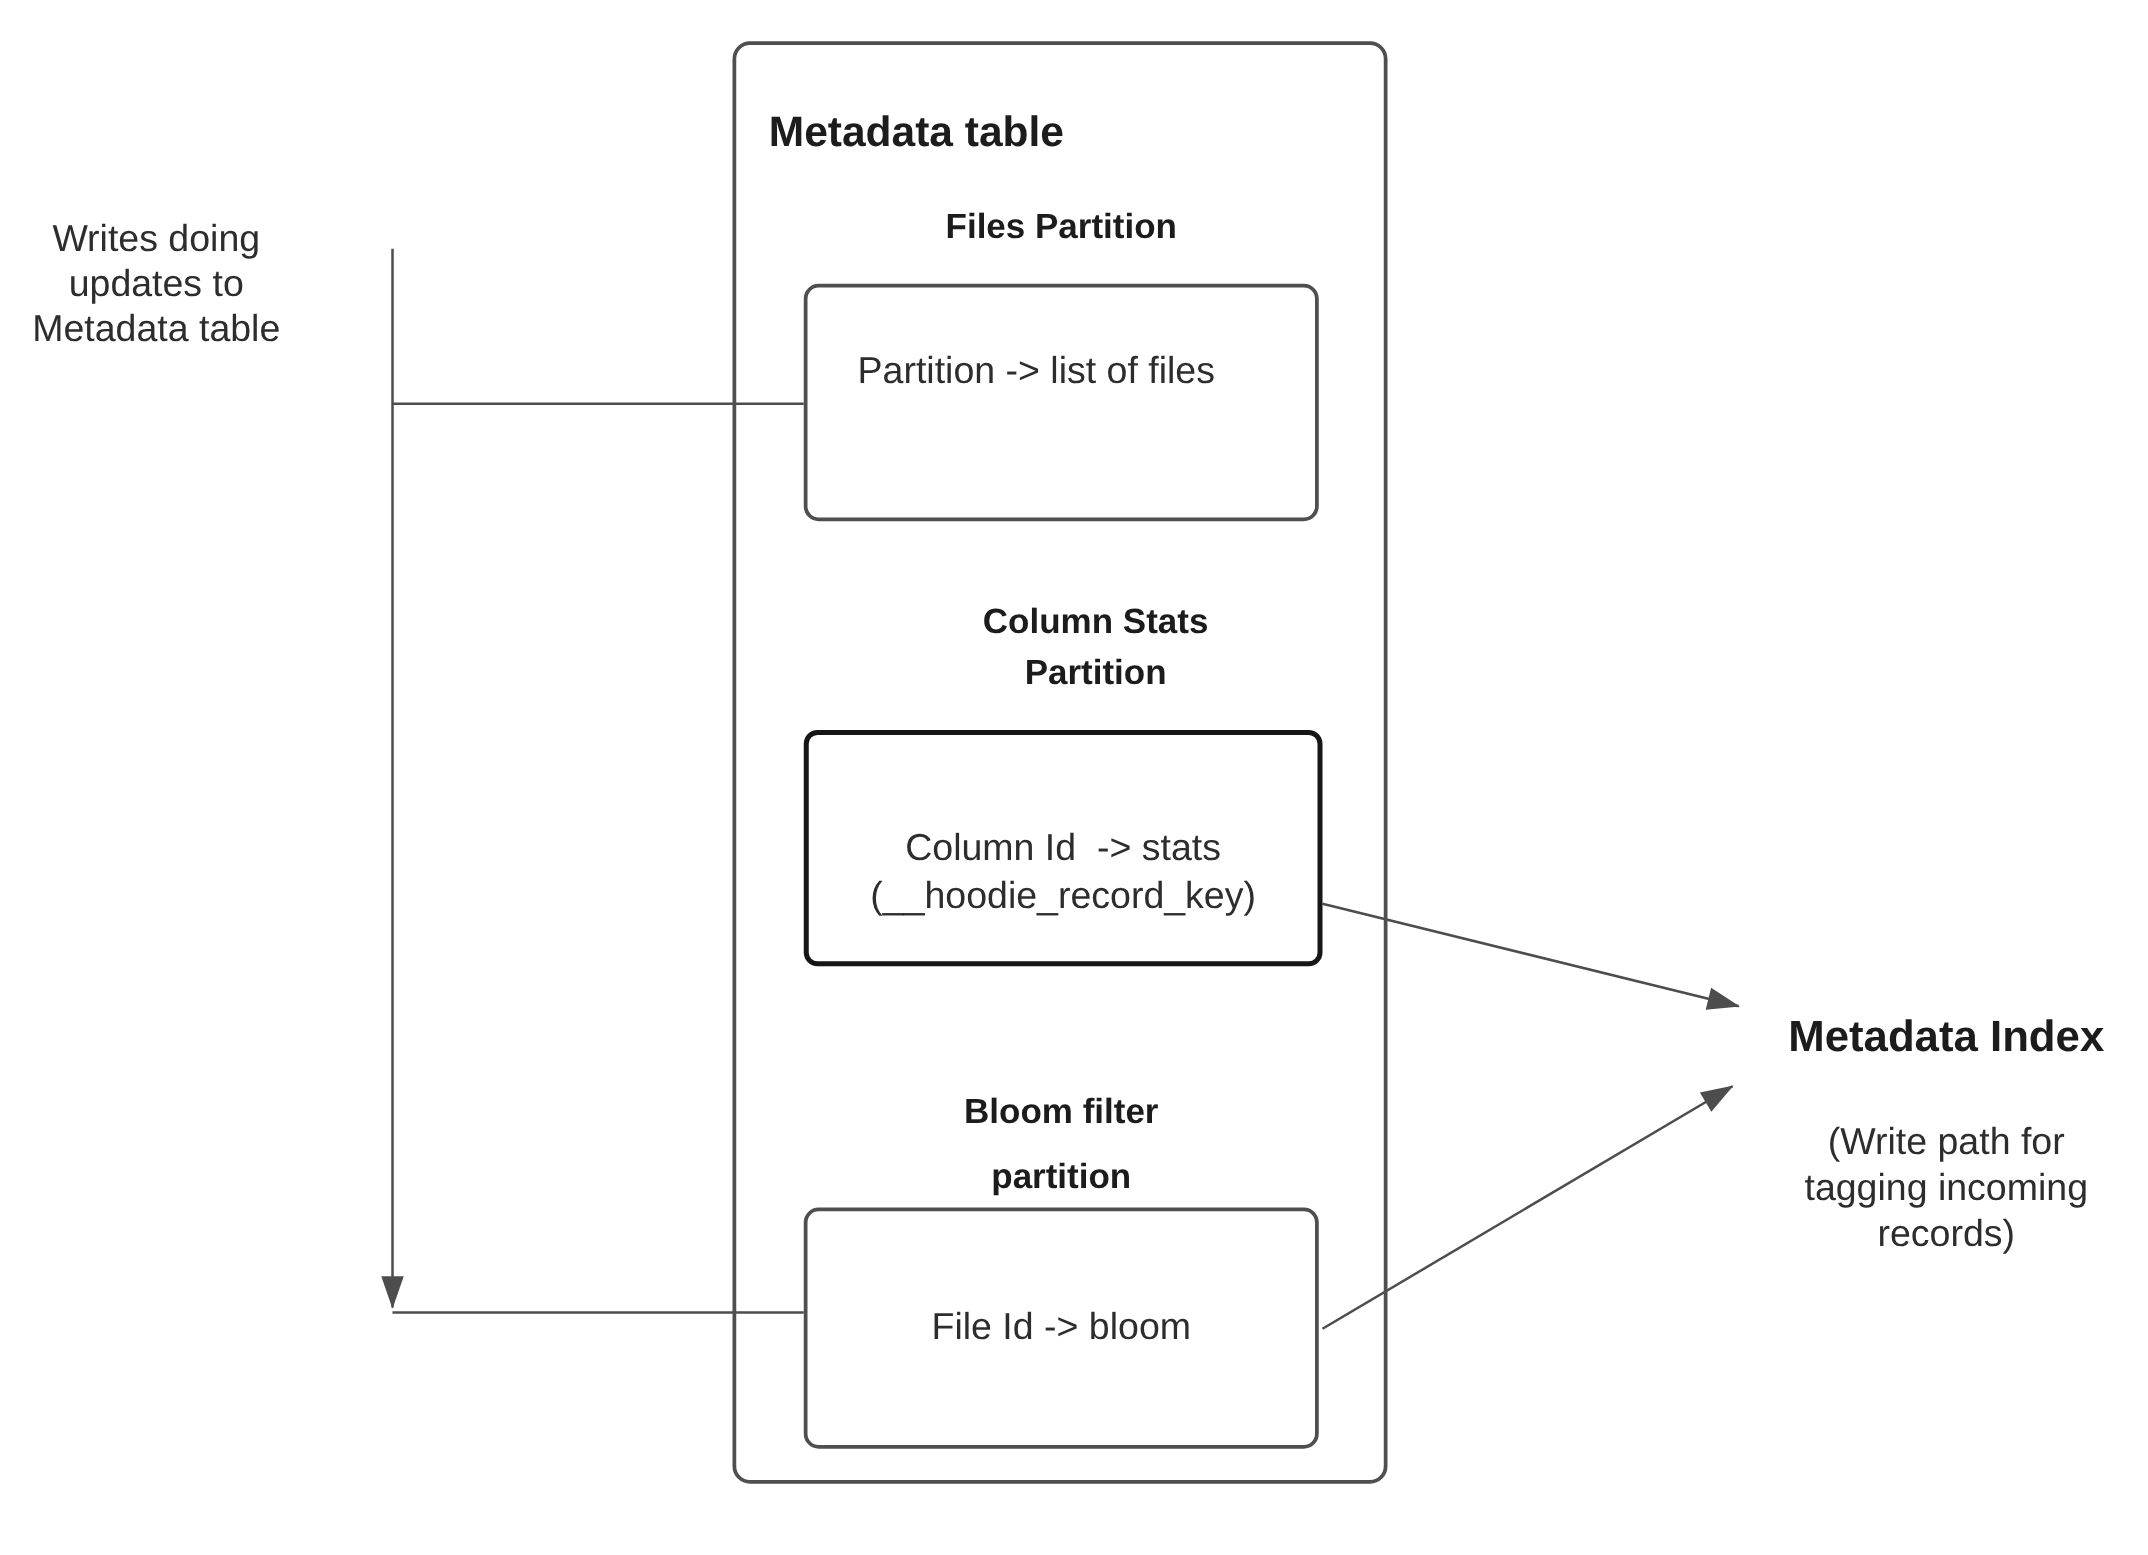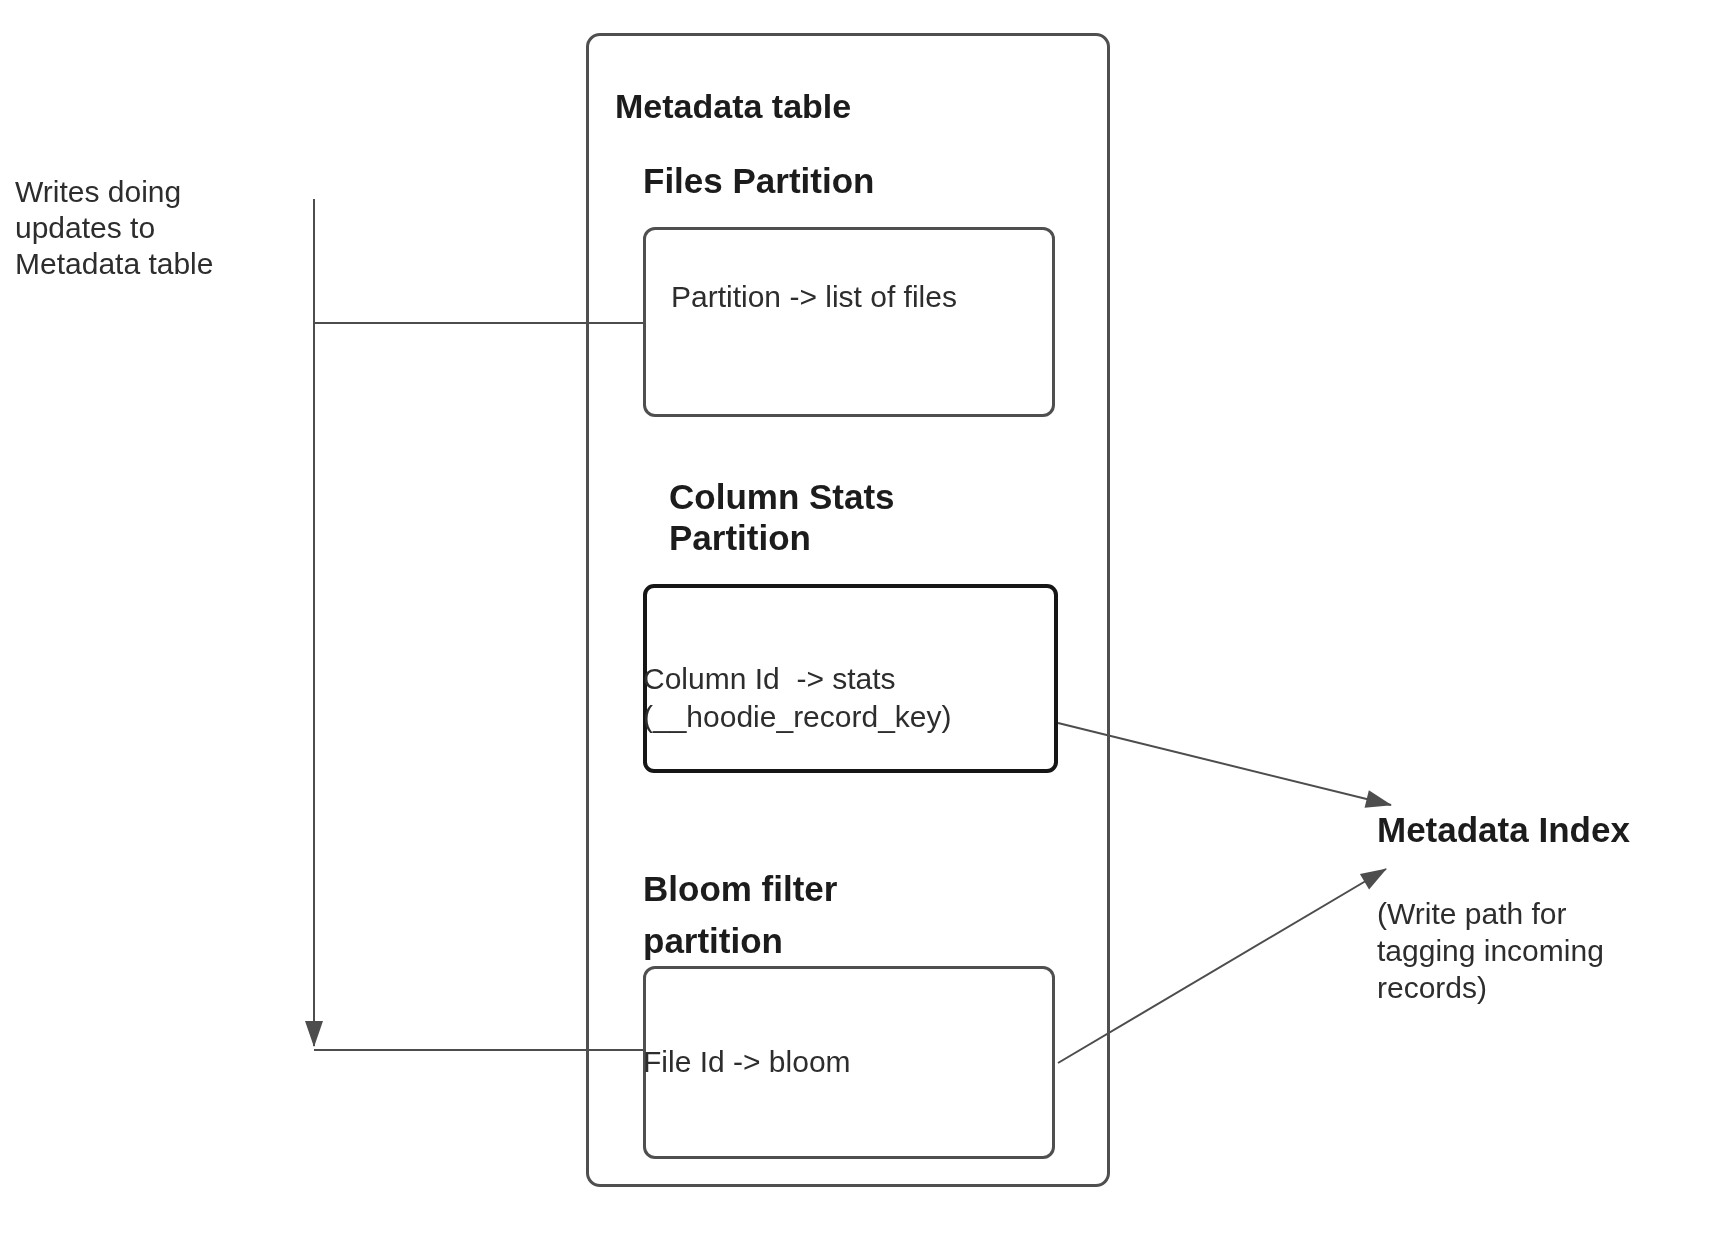--- a/index.html
+++ b/index.html
@@ -42,32 +42,32 @@
   .box.outer {
     border-radius: 14px;
   }
   .box.strong {
     border: 4px solid var(--stats-box-border, #161616);
     border-radius: 11px;
   }
   .txt {
     position: absolute;
     white-space: pre-line;
-    text-align: left;
+    text-align: center;
     font-size: 30px;
     line-height: 38px;
     color: var(--text, #2d2d2d);
   }
   .txt.keepspace {
     white-space: pre-wrap;
     margin-top: 24px;
   }
   .heading {
     font-weight: bold;
-    font-size: 35px;
+    font-size: 28px;
     line-height: 41px;
     color: var(--heading, #1c1c1c);
   }
   .table-title {
     text-align: left;
     font-weight: bold;
     font-size: 34px;
     line-height: 40px;
     color: var(--heading, #1c1c1c);
   }
@@ -114,21 +114,21 @@
 Metadata table</div>
 
   <div class="box outer" style="left:586px; top:33px; width:524px; height:1154px;"></div>
 
   <div class="txt table-title" style="left:615px; top:86px; width:400px;">Metadata table</div>
 
   <div class="txt heading" style="left:643px; top:160px; width:412px;">Files Partition</div>
 
   <div class="box" style="left:643px; top:227px; width:412px; height:190px;"></div>
 
-  <div class="txt" style="left:643px; top:278px; width:372px;padding-left:28px;">Partition -&gt; list of files</div>
+  <div class="txt" style="left:643px; top:278px; width:372px;">Partition -&gt; list of files</div>
 
   <div class="txt heading" style="left:669px; top:476px; width:415px;">Column Stats
 Partition</div>
 
   <div class="box strong" style="left:643px; top:584px; width:415px; height:189px;"></div>
 
   <div class="txt keepspace" style="left:643px; top:636px; width:415px;">Column Id  -&gt; stats
 (__hoodie_record_key)</div>
 
   <div class="txt heading" style="left:643px; top:863px; width:412px; line-height:52px;">Bloom filter

